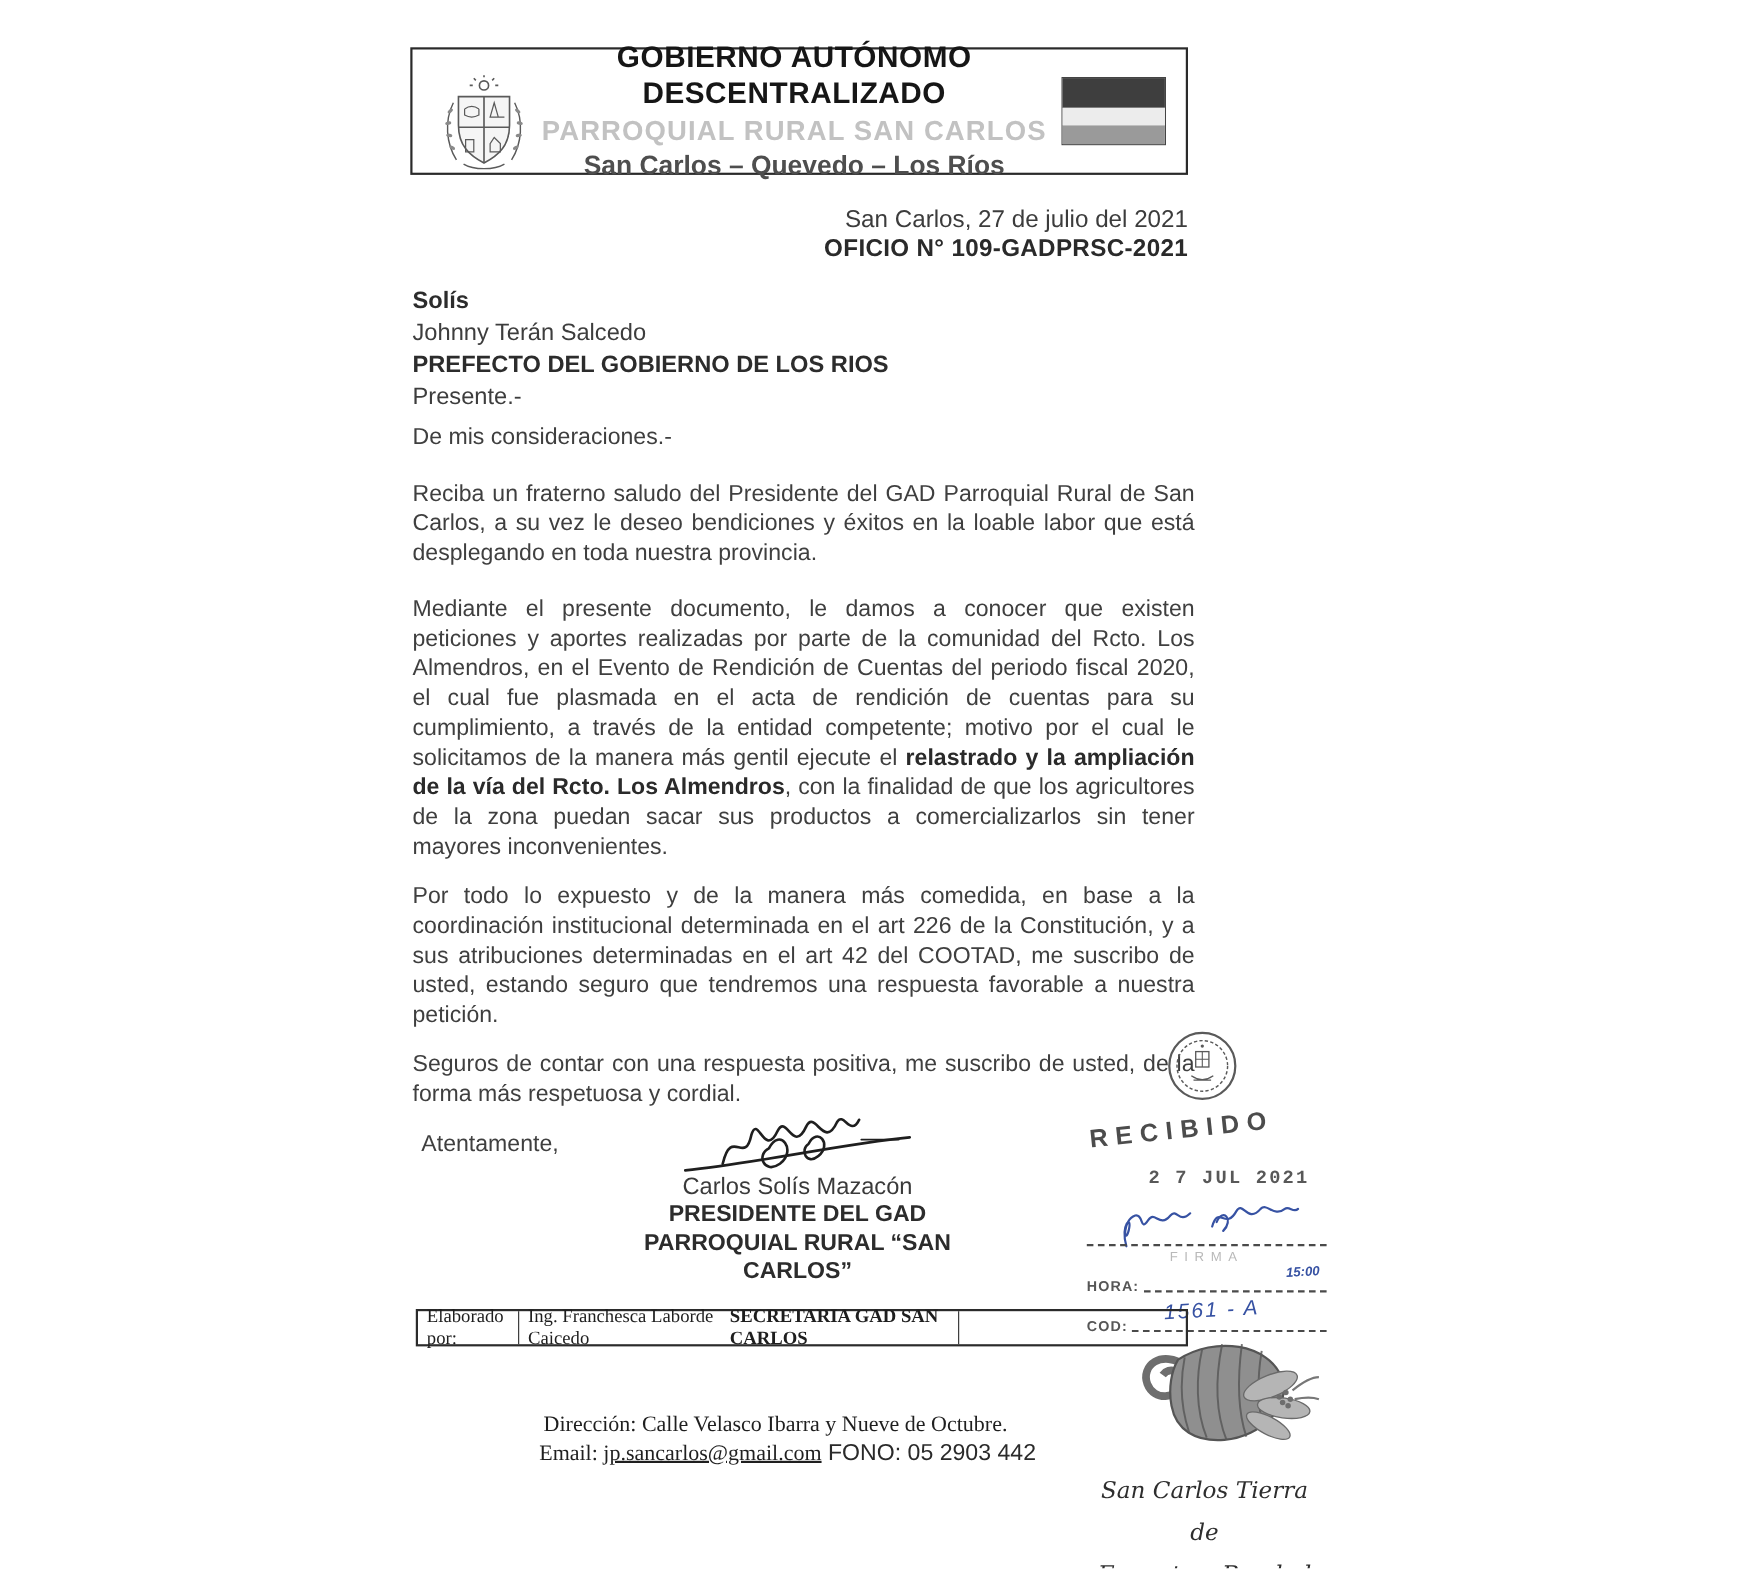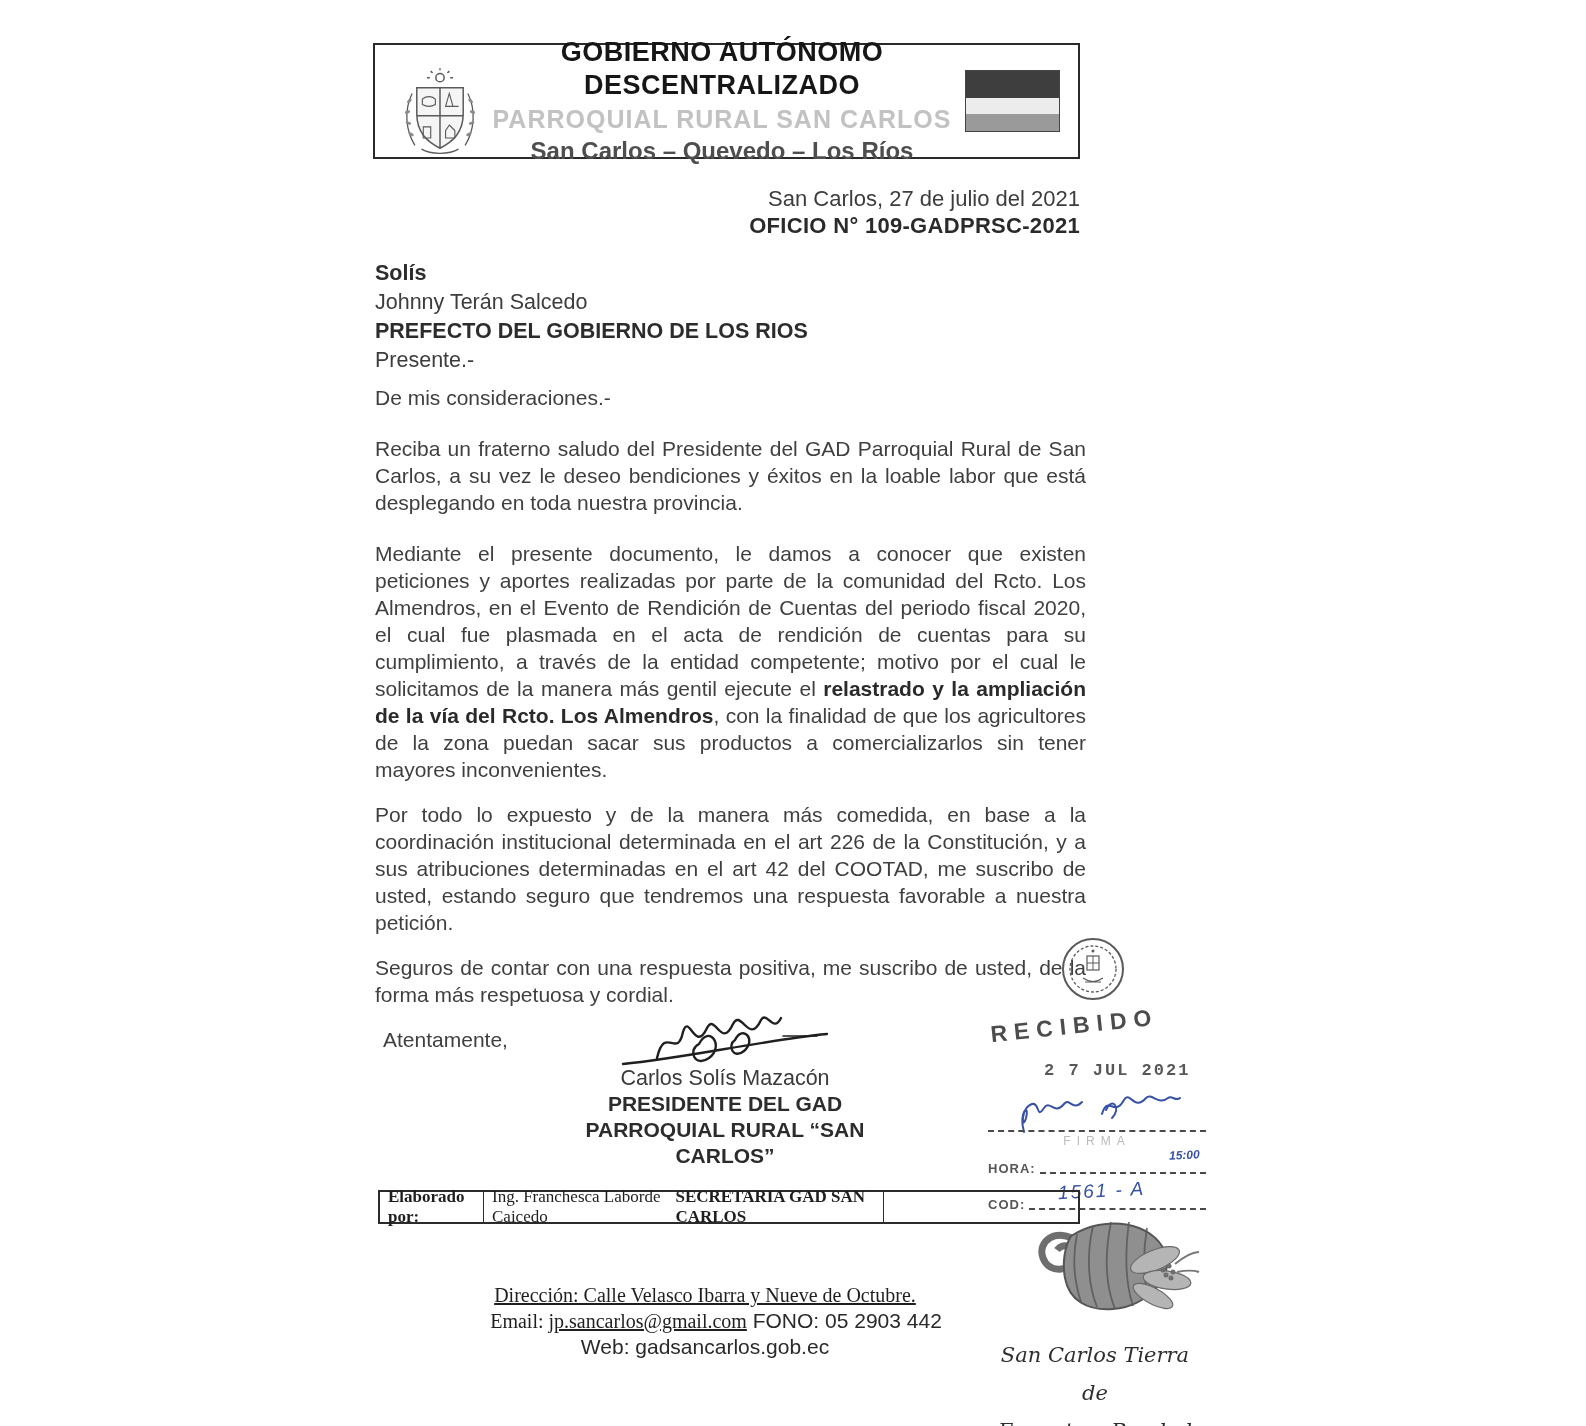--- a/index.html
+++ b/index.html
@@ -62,27 +62,27 @@
   .stamp-row .dash{flex:1;border-bottom:2px dashed #4a4a4a;margin-bottom:2px;}
   .hand{font-style:italic;color:#3752a3;transform:rotate(-3deg);}
   .hora-val{position:absolute;right:6px;top:-8px;font-size:12px;font-weight:bold;}
   .cod-val{position:absolute;left:70px;top:-12px;font-size:19px;letter-spacing:2px;}
 
   
   .elab-table{position:absolute;left:378px;top:1190px;width:702px;height:34px;
               border:2px solid #2b2b2b;display:flex;box-sizing:border-box;
               font-family:"Liberation Serif","DejaVu Serif",serif;font-size:17px;color:#1e1e1e;}
   .elab-cell{display:flex;align-items:center;padding-left:8px;box-sizing:border-box;}
-  .elab-c1{width:104px;border-right:1.5px solid #2b2b2b;font-weight:bold;}
+  .elab-c1{width:92px;border-right:1.5px solid #2b2b2b;font-weight:normal;}
   .elab-c2{width:400px;border-right:1.5px solid #2b2b2b;}
   .elab-c3{flex:1;}
 
   
   .footer{position:absolute;left:420px;top:1282px;width:570px;text-align:center;line-height:26px;}
-  .f-address{font-family:"Liberation Serif","DejaVu Serif",serif;font-size:20px;color:#1f1f1f;text-decoration:underline;}
+  .f-address{font-family:"Liberation Serif","DejaVu Serif",serif;font-size:20px;color:#1f1f1f;}
   .f-email-line{font-size:20px;color:#1f1f1f;}
   .f-serif{font-family:"Liberation Serif","DejaVu Serif",serif;margin-left:22px;}
   .f-email{font-family:"Liberation Serif","DejaVu Serif",serif;text-decoration:underline;}
   .f-phone{font-family:"Liberation Sans",sans-serif;font-size:21px;color:#2a2a2a;}
   .f-web{font-family:"Liberation Sans",sans-serif;font-size:21px;color:#2a2a2a;}
 
   
   .cornu{position:absolute;left:1035px;top:1212px;}
   .motto{position:absolute;left:985px;top:1336px;width:220px;text-align:center;
          font-family:"DejaVu Serif","Liberation Serif",serif;font-style:italic;
@@ -204,21 +204,20 @@
 
   <div class="elab-table">
     <div class="elab-cell elab-c1">Elaborado por:</div>
     <div class="elab-cell elab-c2"><span>Ing. Franchesca Laborde Caicedo </span>&nbsp;<b>SECRETARIA GAD SAN CARLOS</b></div>
     <div class="elab-cell elab-c3"></div>
   </div>
 
   <div class="footer">
     <div class="f-address">Dirección: Calle Velasco Ibarra y Nueve de Octubre.</div>
     <div class="f-email-line"><span class="f-serif">Email: </span><span class="f-email">jp.sancarlos@gmail.com</span><span class="f-phone"> FONO: 05 2903 442</span></div>
-    <div class="f-web">Web: gadsancarlos.gob.ec</div>
   </div>
 
   <svg class="cornu" width="165" height="122" viewBox="0 0 165 122">
     <g>
       <path d="M44,30 C20,14 2,30 8,46 C14,62 36,60 38,46 C40,34 28,30 22,38" fill="none" stroke="#6e6e6e" stroke-width="7"></path>
       <path d="M36,24 C70,2 118,10 130,40 C140,66 112,94 78,97 C52,99 34,88 30,66 C27,50 30,34 36,24 Z" fill="#8f8f8f" stroke="#555" stroke-width="2"></path>
       <g stroke="#5a5a5a" stroke-width="1.8" fill="none" opacity="0.85">
         <path d="M42,22 C38,42 38,66 46,90"></path>
         <path d="M58,14 C52,40 52,70 62,95"></path>
         <path d="M76,10 C70,40 70,72 80,97"></path>

